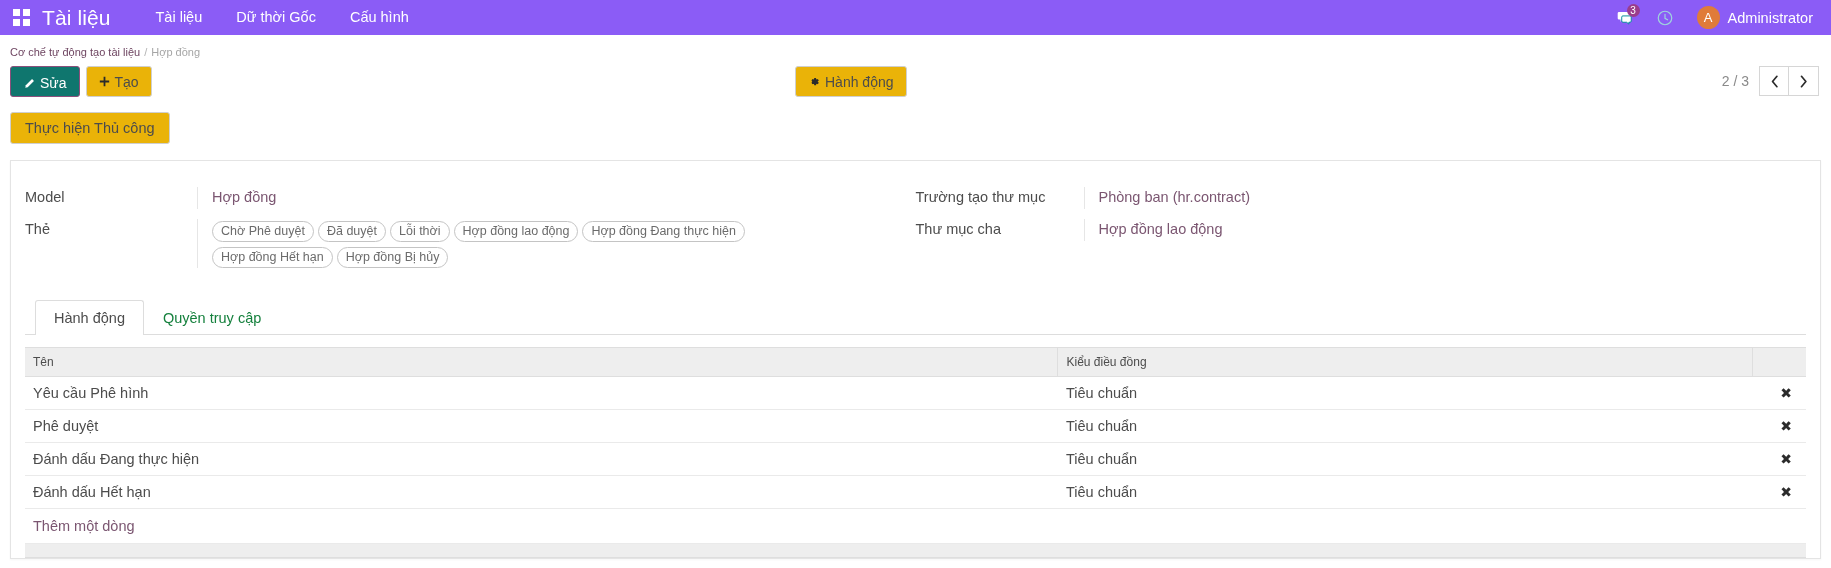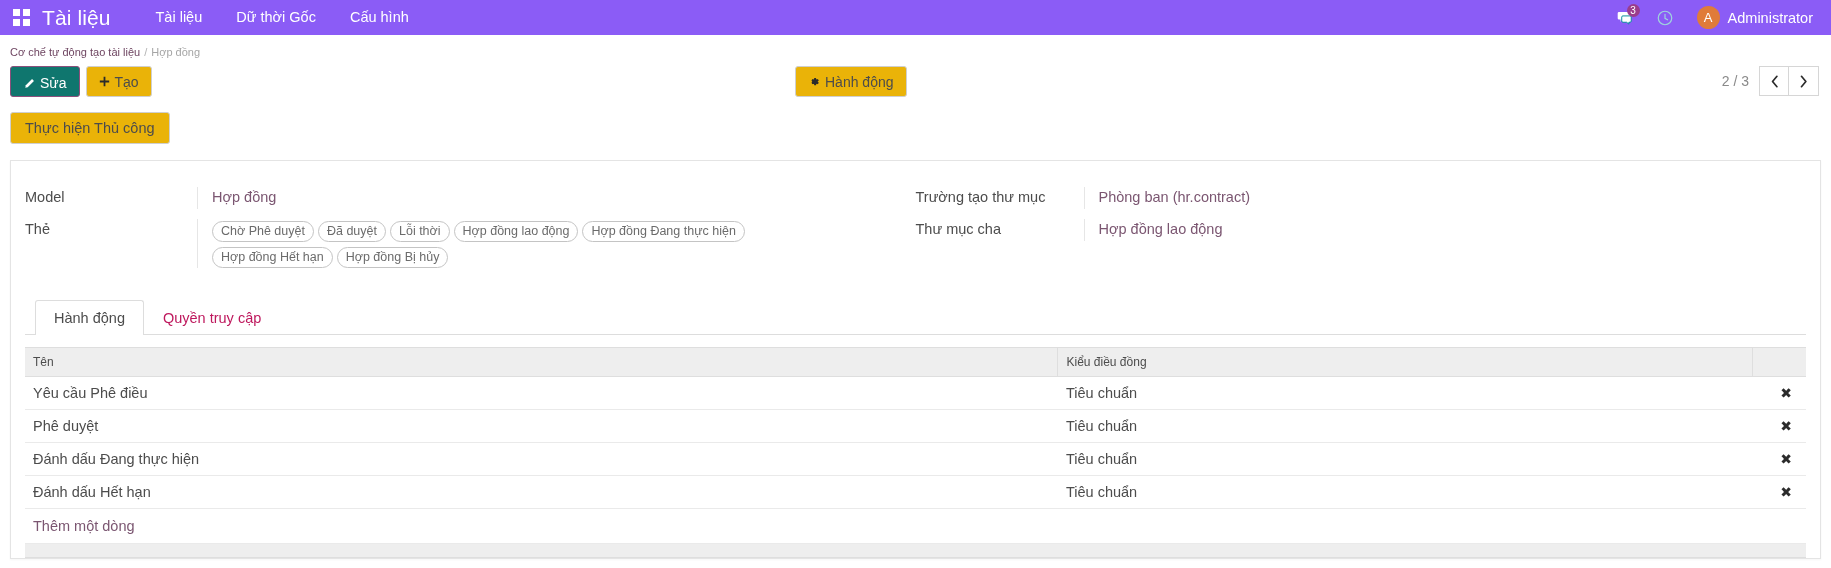--- a/index.html
+++ b/index.html
@@ -275,21 +275,21 @@
   
   .notebook { margin-top: 22px; }
   .tabs {
     display: flex;
     border-bottom: 1px solid #dddddd;
     padding-left: 10px;
   }
   .tab {
     padding: 9px 18px;
     font-size: 14.5px;
-    color: #be185d;
+    color: #15803d;
     cursor: pointer;
     border: 1px solid transparent;
     border-bottom: none;
     margin-bottom: -1px;
     border-radius: 3px 3px 0 0;
     white-space: nowrap;
   }
   .tab.active {
     color: #4c4c4c;
     background: #ffffff;
@@ -489,21 +489,21 @@
       <table class="o-list">
         <thead>
           <tr>
             <th class="col-name">Tên</th>
             <th class="col-type col-sep">Kiểu điều đồng</th>
             <th class="col-del col-sep"></th>
           </tr>
         </thead>
         <tbody>
           <tr>
-            <td class="col-name">Yêu cầu Phê điều</td>
+            <td class="col-name">Yêu cầu Phê hình</td>
             <td class="col-type">Tiêu chuẩn</td>
             <td class="col-del">
               <span class="del-x">✖</span>
             </td>
           </tr>
           <tr>
             <td class="col-name">Phê duyệt</td>
             <td class="col-type">Tiêu chuẩn</td>
             <td class="col-del">
               <span class="del-x">✖</span>

